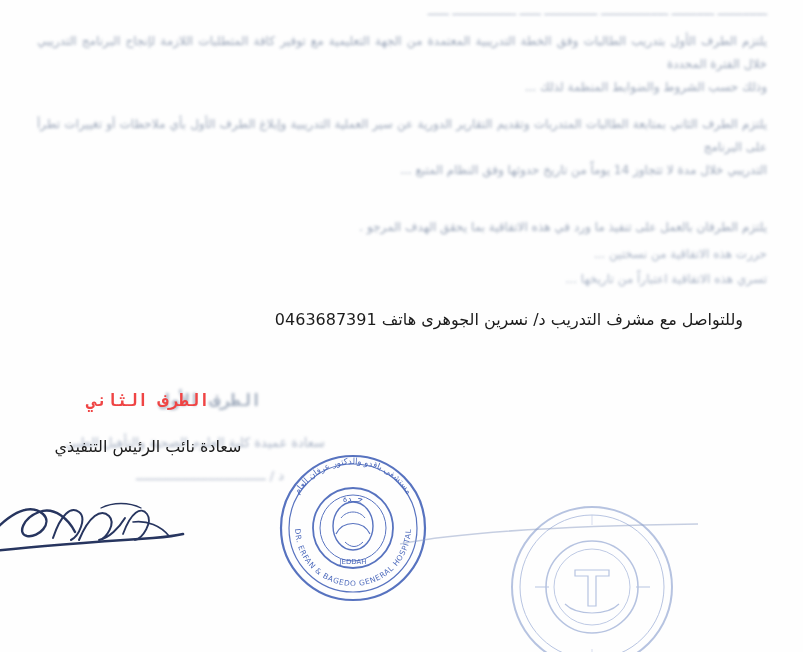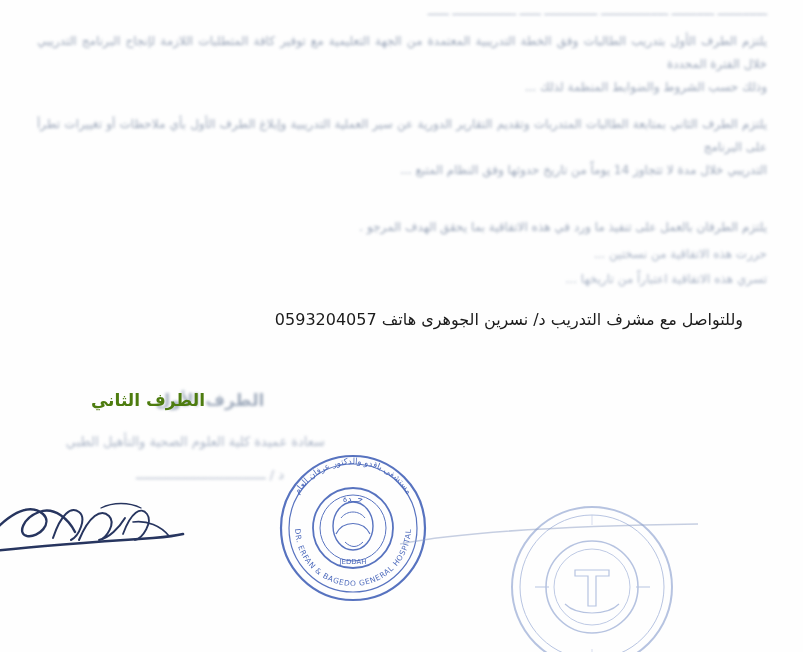--- a/index.html
+++ b/index.html
@@ -68,23 +68,24 @@
     position: absolute;
     top: 390px;
     right: 540px;
     width: 230px;
     direction: rtl;
     text-align: center;
   }
   .sig-title {
     font-size: 17px;
     font-weight: bold;
-    color: #4d7c0f;
+    color: #ef4444;
     margin-bottom: 26px;
     white-space: nowrap;
+    font-family: Liberation Mono, monospace;
   }
   .sig-role {
     font-size: 16px;
     color: #1b1b1b;
     margin-bottom: 22px;
     white-space: nowrap;
   }
   .sig-name {
     font-size: 16px;
     font-weight: bold;
@@ -160,30 +161,31 @@
   <div class="para para-top">ــــــــــــــ ــــــــــــ ـــــــــــــــــــ ـــــــــــــــ ــــــ ــــــــــــــــــ ــــــ</div>
 
   <div class="para strong p1">يلتزم الطرف الأول بتدريب الطالبات وفق الخطة التدريبية المعتمدة من الجهة التعليمية مع توفير كافة المتطلبات اللازمة لإنجاح البرنامج التدريبي خلال الفترة المحددة
 وذلك حسب الشروط والضوابط المنظمة لذلك ...</div>
   <div class="para strong p2">يلتزم الطرف الثاني بمتابعة الطالبات المتدربات وتقديم التقارير الدورية عن سير العملية التدريبية وإبلاغ الطرف الأول بأي ملاحظات أو تغييرات تطرأ على البرنامج
 التدريبي خلال مدة لا تتجاوز 14 يوماً من تاريخ حدوثها وفق النظام المتبع ...</div>
   <div class="para strong p3">يلتزم الطرفان بالعمل على تنفيذ ما ورد في هذه الاتفاقية بما يحقق الهدف المرجو .</div>
   <div class="para p3b">حررت هذه الاتفاقية من نسختين ...</div>
   <div class="para p3c">تسري هذه الاتفاقية اعتباراً من تاريخها ...</div>
 
-  <div class="contact-line">وللتواصل مع مشرف التدريب د/ نسرين الجوهرى هاتف 0593204057</div>
+  <div class="contact-line">وللتواصل مع مشرف التدريب د/ نسرين الجوهرى هاتف 0463687391</div>
 
   <div class="sig-block-1">
     <div class="sig-title">الطرف الأول</div>
     <div class="sig-role">سعادة عميدة كلية العلوم الصحية والتأهيل الطبي</div>
     <div class="sig-name">د / ــــــــــــــــــــــــــــــــــ</div>
   </div>
 
   <div class="sig-block-2">
     <div class="sig-title">الطرف الثاني</div>
+    <div class="sig-role">سعادة نائب الرئيس التنفيذي</div>
   </div>
 
   <svg class="handwriting" viewBox="0 0 210 70">
     <g fill="none" stroke="#27355f" stroke-linecap="round" stroke-linejoin="round">
       <path d="M6 44 C30 18, 48 12, 60 22 C70 31, 56 46, 44 44 C34 42, 40 26, 56 20 C72 14, 86 28, 92 40" stroke-width="2.4"></path>
       <path d="M70 46 C78 22, 88 14, 96 20 C104 26, 96 44, 88 48" stroke-width="2"></path>
       <path d="M96 48 C106 24, 118 16, 126 24 C133 31, 124 46, 116 48 C126 46, 136 36, 142 26" stroke-width="2"></path>
       <path d="M140 42 C148 20, 158 14, 164 22 C170 30, 160 46, 152 48" stroke-width="1.8"></path>
       <path d="M150 30 C164 28, 178 34, 186 44" stroke-width="1.6"></path>
       <path d="M2 60 C50 54, 110 50, 170 46 C182 45, 192 44, 200 42" stroke-width="2.6"></path>

